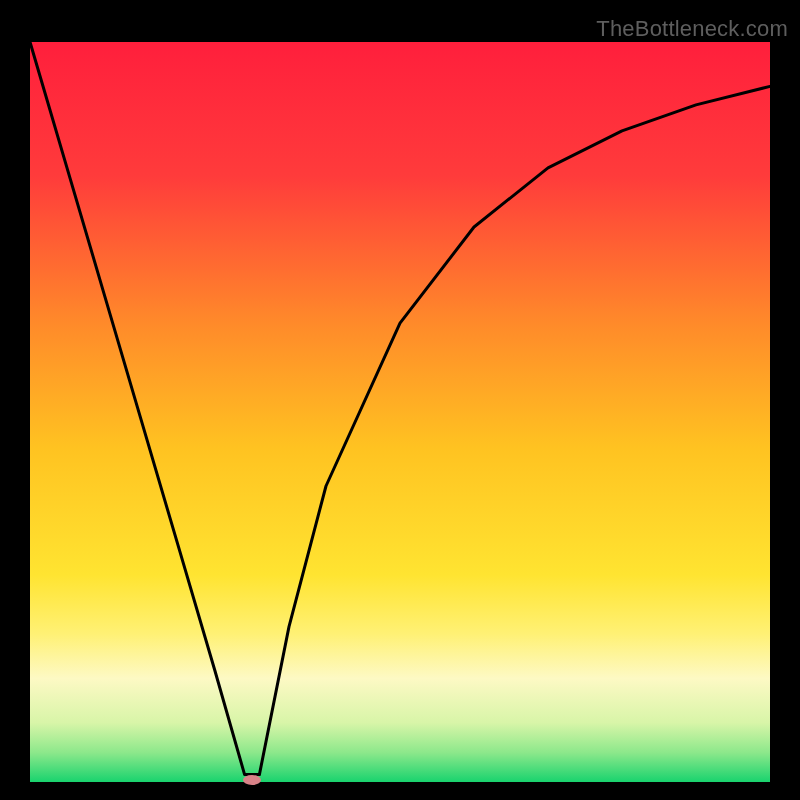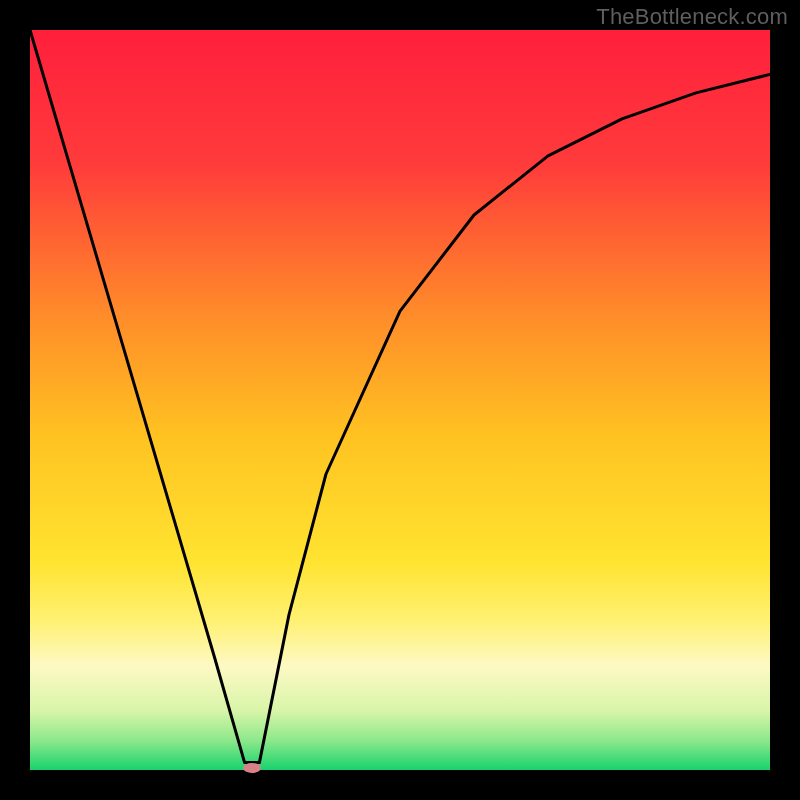--- a/index.html
+++ b/index.html
@@ -9,20 +9,21 @@
     height: 800px;
     overflow: hidden;
     background: #000;
     font-family: Arial, Helvetica, sans-serif;
   }
   .frame {
     position: relative;
     width: 800px;
     height: 672px;
     background: #000;
+    margin-top: 12px;
   }
   .watermark {
     position: absolute;
     top: 4px;
     right: 12px;
     color: #5e5e5e;
     font-size: 22px;
     font-weight: 500;
     letter-spacing: 0.2px;
     z-index: 20;

